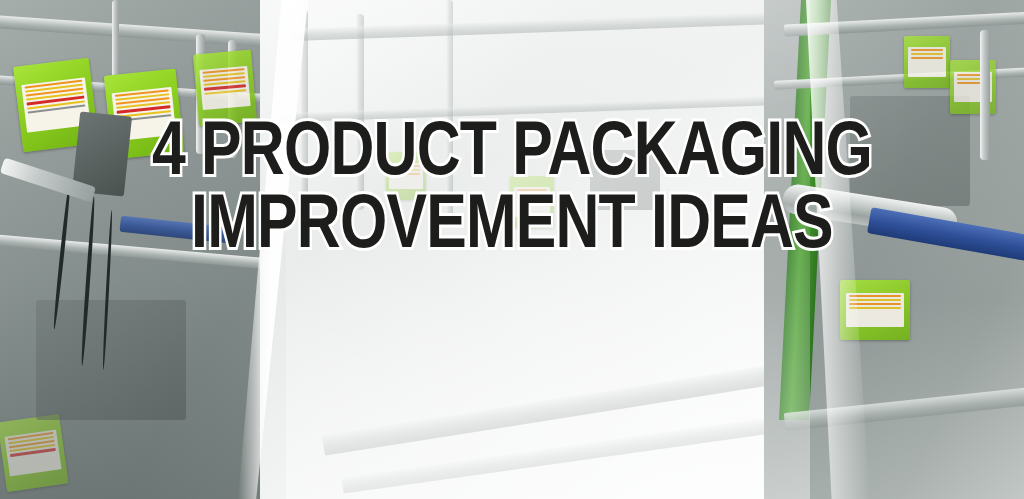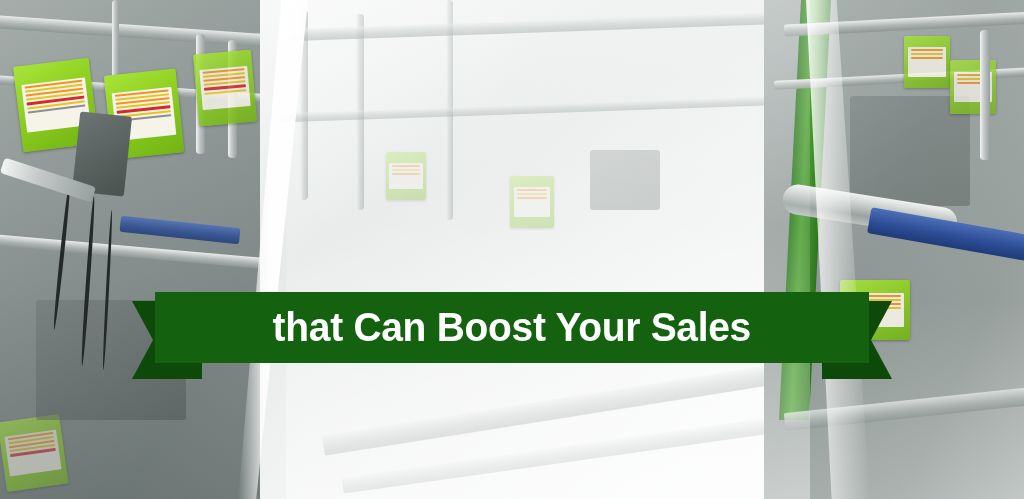--- a/index.html
+++ b/index.html
@@ -276,22 +276,19 @@
         </div>
       <div class="rod" style="left:216px;top:30px;width:10px;height:130px;"></div>
       <div class="rail" style="left:20px;top:400px;width:250px;height:18px;transform:rotate(-6deg);opacity:.75;"></div>
     </div>
 
     <div class="wedge wedge-left"></div>
     <div class="wedge wedge-right"></div>
     <div class="lighten-mid"></div>
   </div>
 
-
-  <div class="ribbon">
-    <div class="ribbon-tail tail-left"></div>
-    <div class="ribbon-tail tail-right"></div>
-    <div class="ribbon-bar">
-      <span class="ribbon-text">that Can Boost Your Sales</span>
-    </div>
+  <div class="headline">
+    <span class="hl-line">4 PRODUCT PACKAGING</span>
+    <span class="hl-line">IMPROVEMENT IDEAS</span>
   </div>
 
+
 </div>
 
 </body></html>

